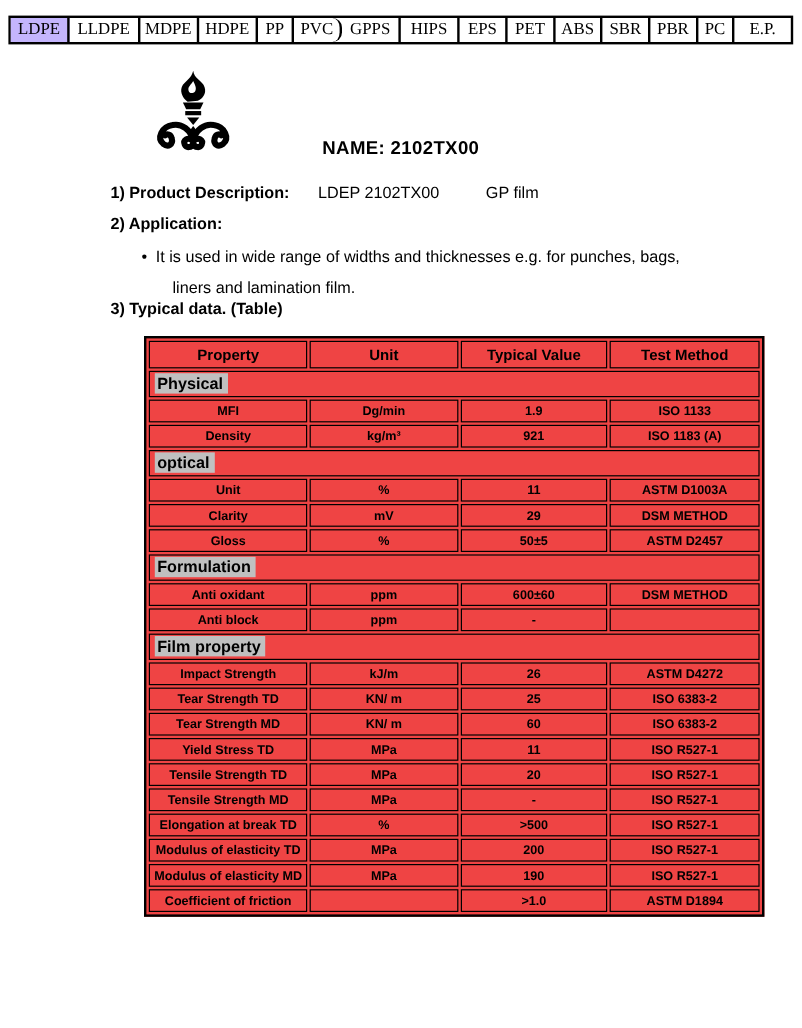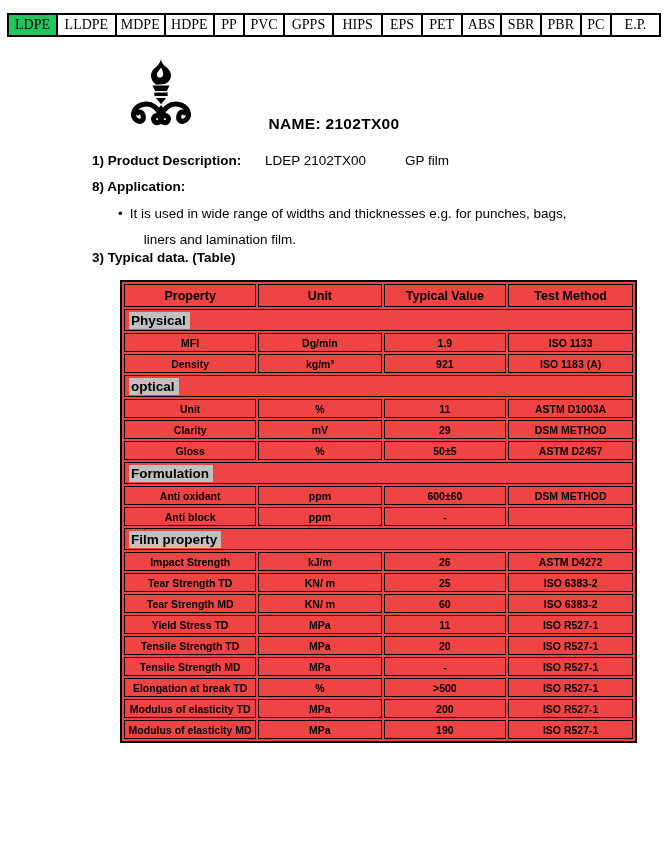--- a/index.html
+++ b/index.html
@@ -11,21 +11,21 @@
   .tab-bar{
     position:absolute;left:7px;top:13px;width:654px;height:24px;
     border:2px solid #000;display:flex;box-sizing:border-box;background:#fff;
   }
   .tab{
     flex:1 1 0;display:flex;align-items:center;justify-content:center;
     border-right:2px solid #000;cursor:pointer;
     font-family:"Liberation Serif",serif;font-size:14px;white-space:nowrap;
   }
   .tab:last-child{border-right:none;}
-  .tab.active{background:#22c55e;}
+  .tab.active{background:#c4b5fd;}
   
   .logo{position:absolute;left:122px;top:59px;width:78px;height:78px;}
   
   .title{
     position:absolute;left:0;top:115px;width:668px;margin:0;text-align:center;
     font-size:15.5px;font-weight:bold;letter-spacing:.3px;
   }
   .desc-line{position:absolute;left:92px;top:153px;font-size:13.5px;white-space:nowrap;}
   .desc-line .heading{font-weight:bold;}
   .desc-line .pname{margin-left:20px;}
@@ -66,21 +66,21 @@
     </div>
     <div class="tab" style="flex-grow: 5;">
       <span>MDPE</span>
     </div>
     <div class="tab" style="flex-grow: 5;">
       <span>HDPE</span>
     </div>
     <div class="tab" style="flex-grow: 3;">
       <span>PP</span>
     </div>
-    <div class="tab" style="flex-grow: 4;">
+    <div class="tab" style="flex-grow: 4; border-radius: 8px;">
       <span>PVC</span>
     </div>
     <div class="tab" style="flex-grow: 5;">
       <span>GPPS</span>
     </div>
     <div class="tab" style="flex-grow: 5;">
       <span>HIPS</span>
     </div>
     <div class="tab" style="flex-grow: 4;">
       <span>EPS</span>
@@ -126,21 +126,21 @@
 </div>
 
 <h1 class="title">NAME: 2102TX00</h1>
 
 <div class="desc-line">
   <span class="heading">1) Product Description:</span>
   <span class="pname">LDEP 2102TX00</span>
   <span class="ptype">GP film</span>
 </div>
 
-<div class="app-heading">8) Application:</div>
+<div class="app-heading">2) Application:</div>
 <div class="bullet-row">
   <span class="bullet-glyph">•</span>
   <div class="bullet-text" id="bulletText">
       <p>It is used in wide range of widths and thicknesses e.g. for punches, bags,</p>
       <p>liners and lamination film.</p>
     </div>
 </div>
 
 <div class="typ-heading">3) Typical data. (Table)</div>
 
@@ -261,14 +261,20 @@
         <td>MPa</td>
         <td>200</td>
         <td>ISO R527-1</td>
       </tr>
       <tr class="data-row">
         <td>Modulus of elasticity MD</td>
         <td>MPa</td>
         <td>190</td>
         <td>ISO R527-1</td>
       </tr>
+      <tr class="data-row">
+        <td>Coefficient of friction</td>
+        <td></td>
+        <td>&gt;1.0</td>
+        <td>ASTM D1894</td>
+      </tr>
     </tbody>
 </table>
 
 </body></html>

